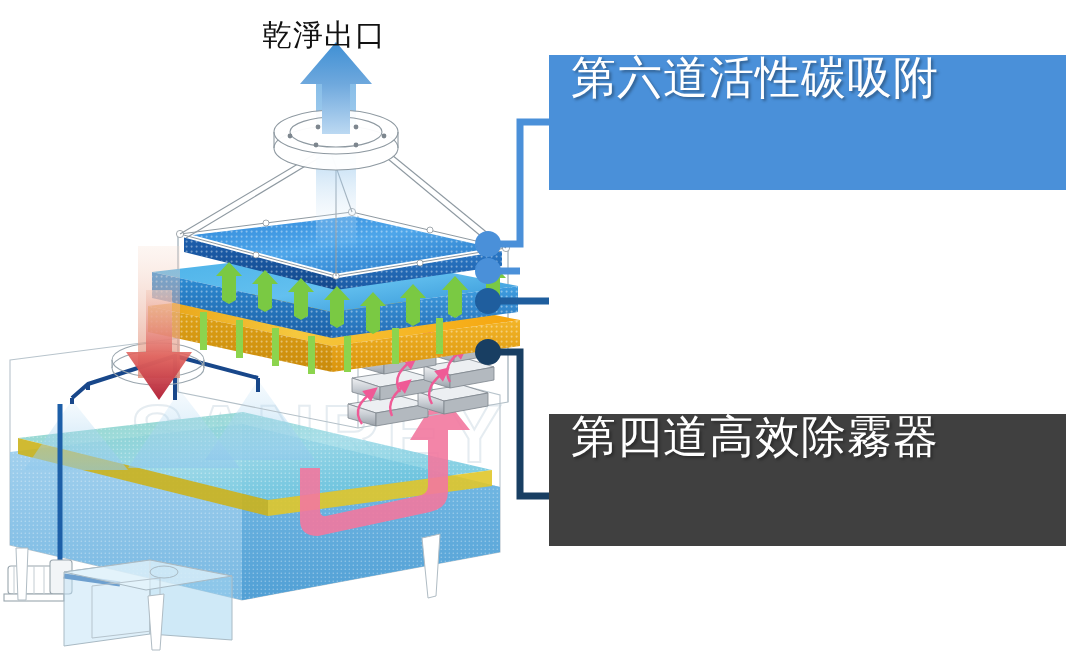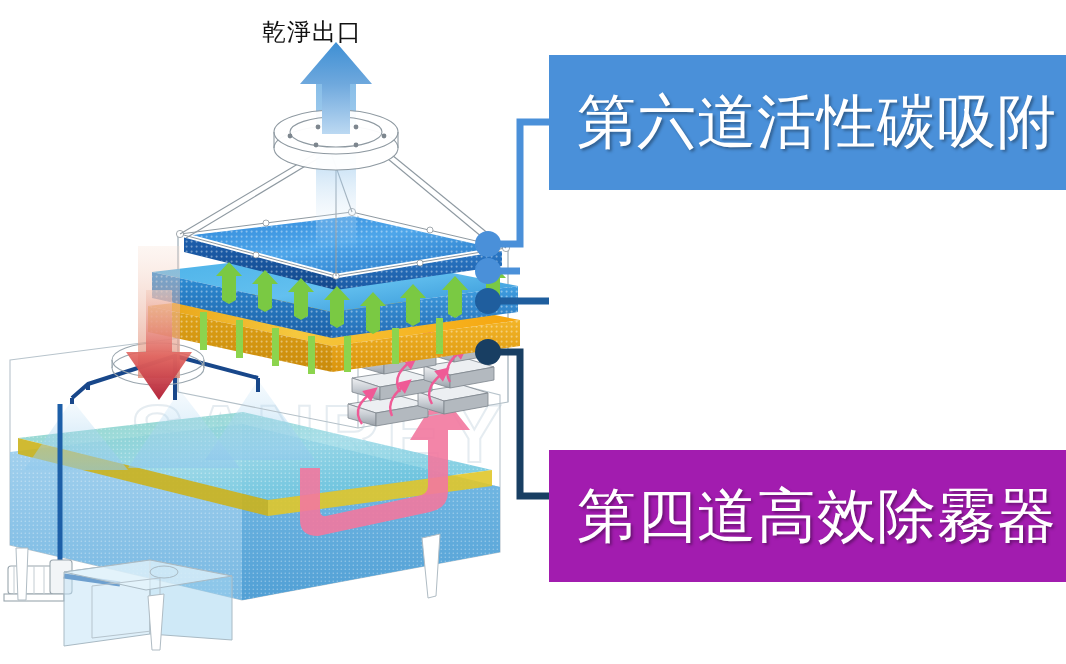--- a/index.html
+++ b/index.html
@@ -6,35 +6,35 @@
   body{
     width:1066px;height:664px;
     background:#ffffff;
     font-family:"Liberation Sans","DejaVu Sans",sans-serif;
     overflow:hidden;
     position:relative;
   }
   #stage{position:absolute;left:0;top:0;width:1066px;height:664px;}
   .lbl-box{
     position:absolute;
-    display:flex;align-items:center;
+    display:flex;
     box-sizing:border-box;
-    padding-left:28px;
+    padding-left:22px;
     color:#ffffff;
-    font-size:59px;
+    font-size:45px;
     letter-spacing:1px;
     line-height:1;
     white-space:nowrap;
     text-shadow:2px 2px 3px rgba(0,0,0,.35);
   }
   .callout-text{display:block;}
   .cap{
     position:absolute;
     color:#111;
-    font-size:24px;
+    font-size:30px;
     line-height:1;
     white-space:nowrap;
     letter-spacing:1px;
   }
   svg.art{position:absolute;left:0;top:0;}
 </style>
 </head>
 <body>
 
 <div id="stage">
@@ -370,17 +370,17 @@
     </g>
   </svg>
 
   <div class="cap" style="left:262px;top:20px;">乾淨出口</div>
 
   <div class="lbl-box" style="left:549px;top:55px;width:517px;height:135px;background:#4a90d9;">
     <span class="callout-text">第六道活性碳吸附</span>
   </div>
 
 
-  <div class="lbl-box" style="left:549px;top:450px;width:517px;height:132px;background:#a21caf;">
+  <div class="lbl-box" style="left:549px;top:414px;width:517px;height:132px;background:#404040;">
     <span class="callout-text">第四道高效除霧器</span>
   </div>
 
 </div>
 
 </body></html>

